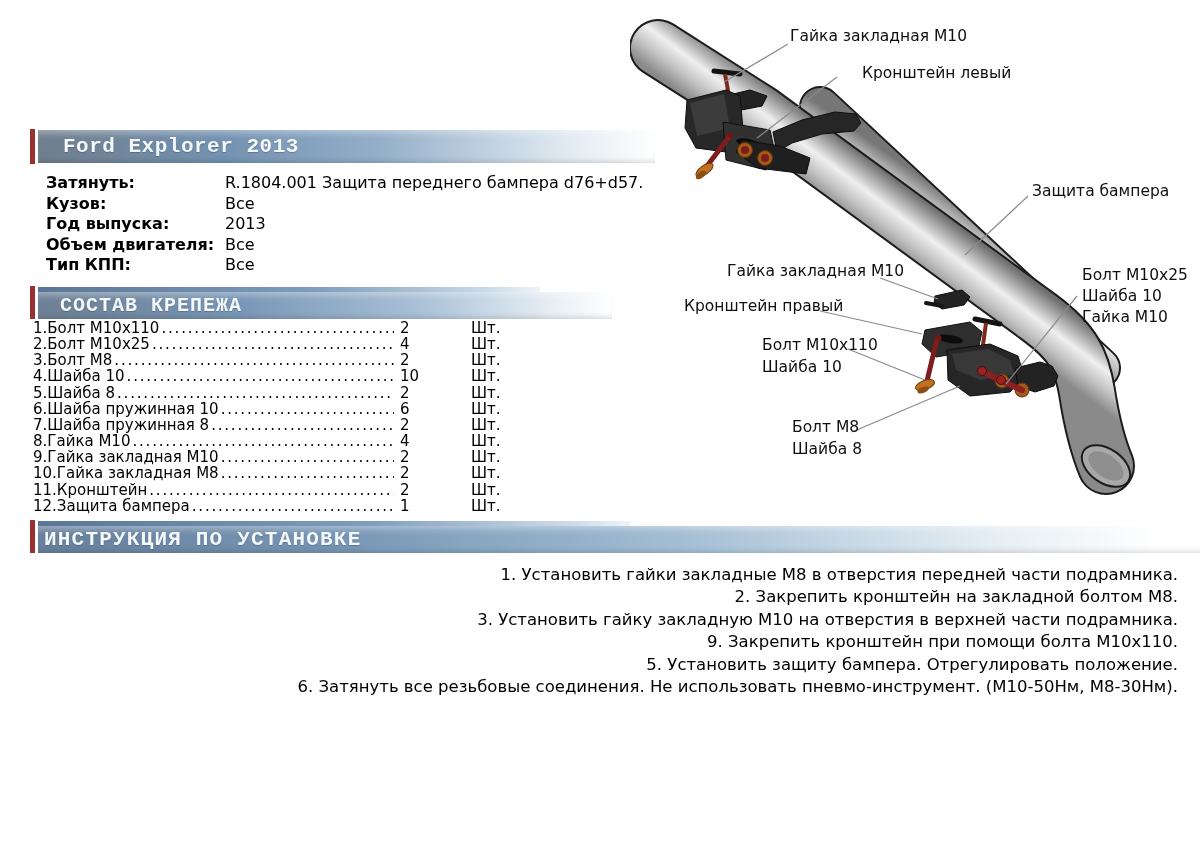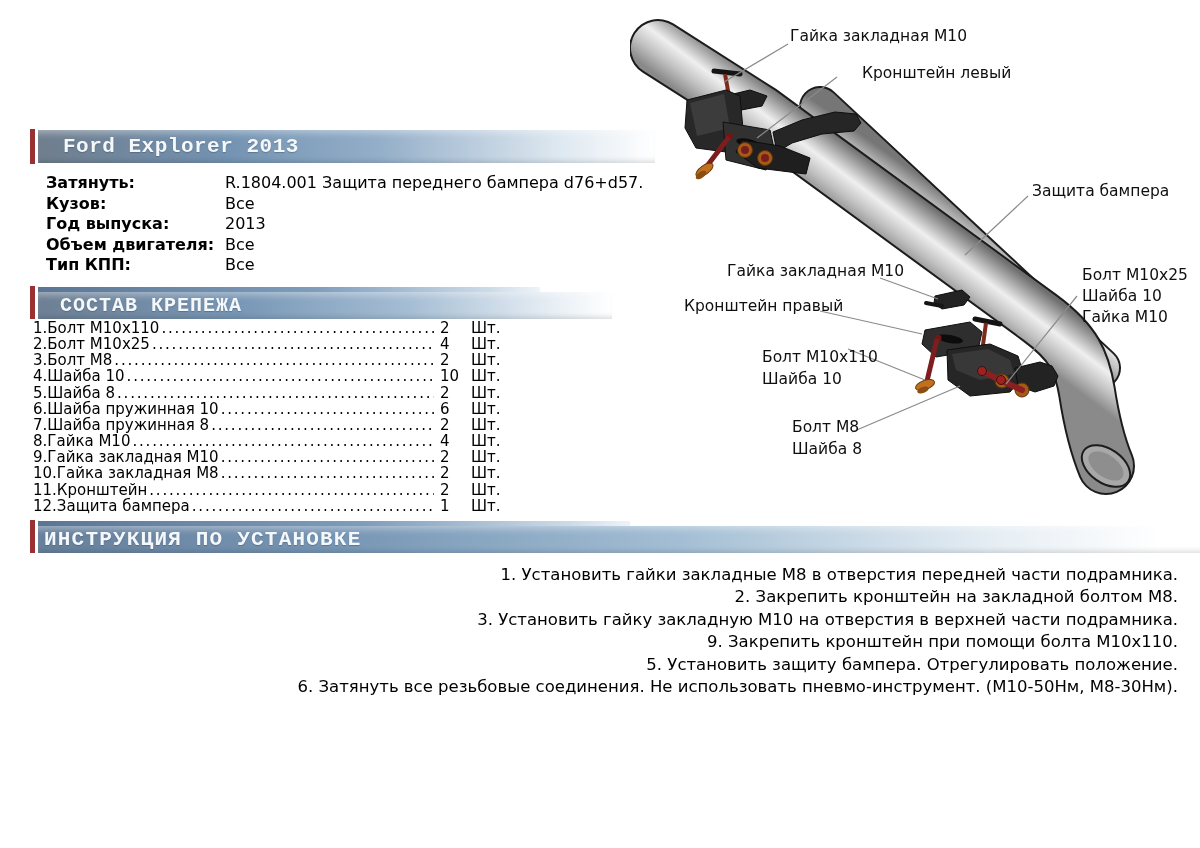--- a/index.html
+++ b/index.html
@@ -36,21 +36,21 @@
   .spec-label { width:179px; font-weight:bold; flex:none; }
   .spec-value { flex:1; }
 
   
   .parts { position:absolute; left:33px; top:320px; width:478px; font-size:15px; }
   .part-row { display:flex; align-items:baseline; line-height:16.15px; white-space:nowrap; }
   .part-name { flex:none; }
   .part-dots { flex:1; overflow:hidden; margin:0 6px 0 2px; }
   .part-dots::after { content:"..............................................................................."; letter-spacing:1.8px; }
   .part-qty { flex:none; width:31px; }
-  .part-unit { flex:none; width:40px; }
+  .part-unit { flex:none; width:40px;margin-left:40px; }
 
   
   .steps { position:absolute; left:58px; top:564px; width:1120px; font-size:16.5px;text-align:right; }
   .step { line-height:22.4px; white-space:nowrap; }
 
   
   .diagram-svg { position:absolute; left:630px; top:0; width:570px; height:515px; }
   .callout { position:absolute; font-size:15.5px; color:#0f0f0f; line-height:21px; white-space:nowrap; }
   .callout.lh22 { line-height:22px; }
 </style>
@@ -148,21 +148,21 @@
   <div class="callout" style="left:790px; top:26px;">Гайка закладная М10</div>
   <div class="callout" style="left:838px; top:63px;margin-left:24px;">Кронштейн левый</div>
   <div class="callout" style="left:1032px; top:181px;">Защита бампера</div>
   <div class="callout" style="left:727px; top:261px;">Гайка закладная М10</div>
   <div class="callout" style="left:684px; top:296px;">Кронштейн правый</div>
   <div class="callout" style="left:1082px; top:265px;">
     <div>Болт М10х25</div>
     <div>Шайба 10</div>
     <div>Гайка М10</div>
   </div>
-  <div class="callout lh22" style="left:762px; top:334px;margin-top:12px;">
+  <div class="callout lh22" style="left:762px; top:334px;">
     <div>Болт М10х110</div>
     <div>Шайба 10</div>
   </div>
   <div class="callout lh22" style="left:792px; top:416px;">
     <div>Болт М8</div>
     <div>Шайба 8</div>
   </div>
 
   <div class="accent" style="top:129px; height:35px; left:30px;"></div>
   <div class="hbar" id="title-bar">

